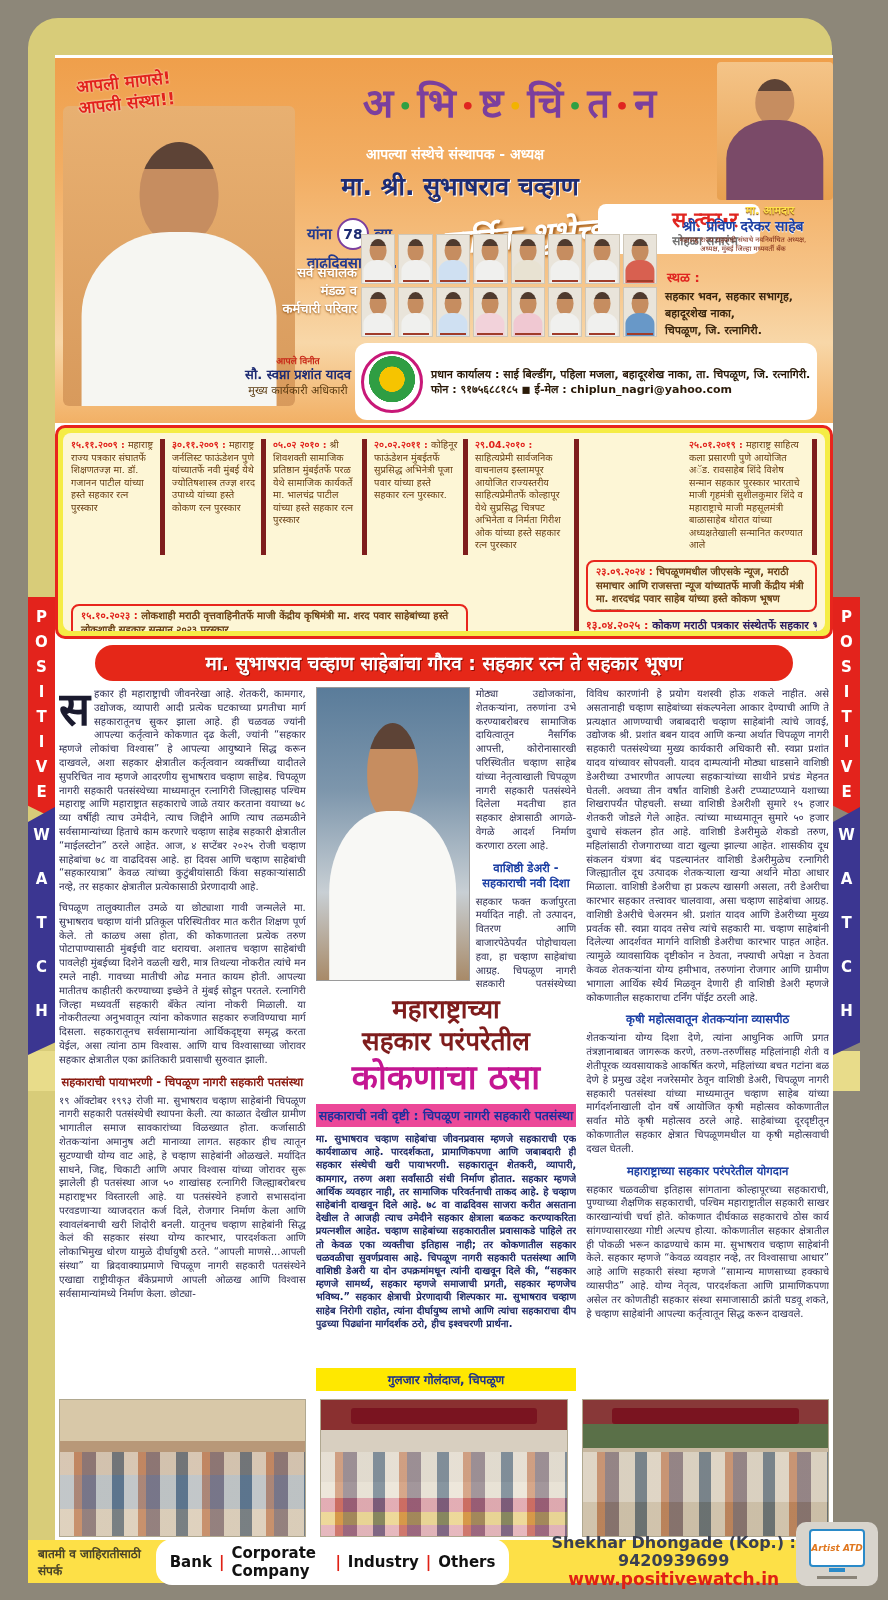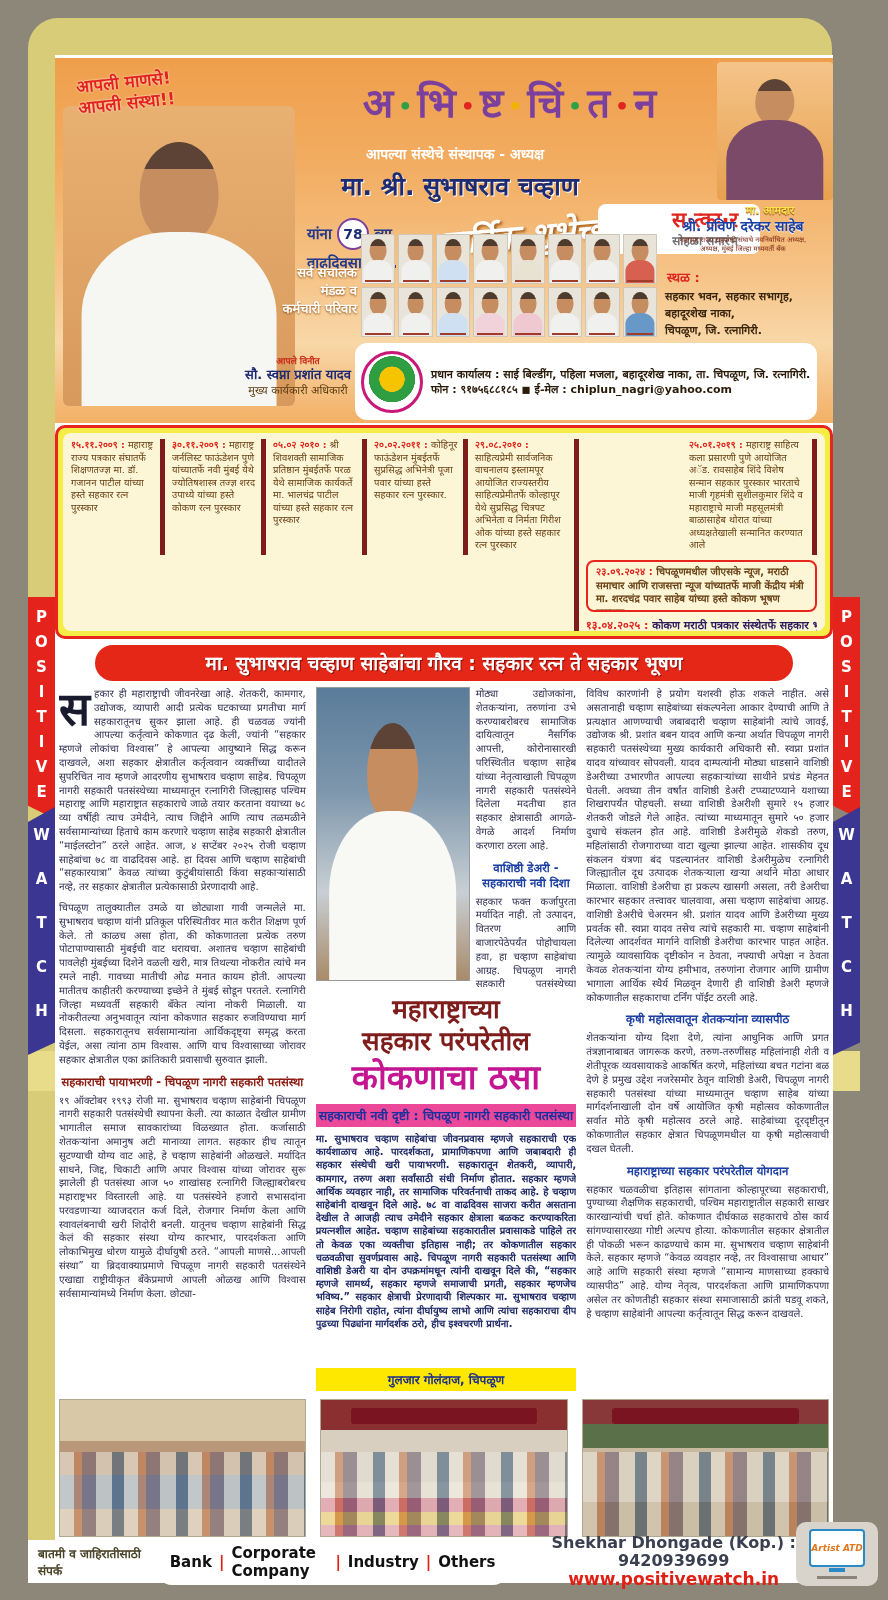--- a/index.html
+++ b/index.html
@@ -150,21 +150,21 @@
   .side-strip.right{left:833px;}
   .strip-red{height:222px;background:#e3231c;color:#ffffff;font-weight:bold;font-size:15px;
     line-height:25px;text-align:center;white-space:pre-line;padding-top:8px;box-sizing:border-box;
     clip-path:polygon(0 0,100% 0,100% 100%,0 94%);}
   .strip-blue{height:248px;background:#3b3691;color:#ffffff;font-weight:bold;font-size:15px;
     line-height:44px;text-align:center;white-space:pre-line;box-sizing:border-box;margin-top:-12px;
     clip-path:polygon(0 6%,100% 0,100% 95%,0 100%);padding-top:6px;}
   .strip-tail{height:40px;background:#e8dc8a;margin-top:-4px;}
 
   
-  .footer{position:absolute;left:28px;top:1540px;width:804px;height:43px;background:#ffffff;
+  .footer{position:absolute;left:28px;top:1540px;width:804px;height:43px;background:#fde047;
     display:flex;align-items:center;padding:0 10px;box-sizing:border-box;}
   .f-contact{color:#4a4428;font-weight:bold;font-size:12px;margin-right:10px;}
   .f-pill{background:#ffffff;border-radius:16px;padding:5px 14px;display:flex;gap:7px;
     font-weight:bold;font-size:15px;color:#111111;align-items:center;}
   .f-sep{color:#e02014;font-weight:bold;}
   .f-right{margin-left:16px;text-align:center;}
   .f-phone{color:#3a4050;font-weight:bold;font-size:16px;line-height:18px;}
   .f-site{color:#e02014;font-weight:bold;font-size:17px;line-height:19px;}
   .artist-badge{position:absolute;left:796px;top:1522px;width:82px;height:64px;background:#d8d4cc;
     border-radius:10px;display:flex;flex-direction:column;align-items:center;justify-content:center;}
@@ -323,23 +323,24 @@
         <div class="org-line">फोन : ९१७५६८८१८५ ◼ ई-मेल : chiplun_nagri@yahoo.com</div>
       </div>
     </div>
   </section>
 
   <section class="awards">
     <div class="awards-inner">
       <div class="award"><span class="a-date">१५.११.२००९ :</span> <span>महाराष्ट्र राज्य पत्रकार संघातर्फे शिक्षणतज्ज्ञ मा. डॉ. गजानन पाटील यांच्या हस्ते सहकार रत्न पुरस्कार</span></div>
       <div class="award"><span class="a-date">३०.११.२००९ :</span> <span>महाराष्ट्र जर्नलिस्ट फाऊंडेशन पुणे यांच्यातर्फे नवी मुंबई येथे ज्योतिषशास्त्र तज्ज्ञ शरद उपाध्ये यांच्या हस्ते कोकण रत्न पुरस्कार</span></div>
       <div class="award"><span class="a-date">०५.०२ २०१० :</span> <span>श्री शिवशक्ती सामाजिक प्रतिष्ठान मुंबईतर्फे परळ येथे सामाजिक कार्यकर्ते मा. भालचंद्र पाटील यांच्या हस्ते सहकार रत्न पुरस्कार</span></div>
-      <div class="award a5"><span class="a-date">२९.०८.२०१० :</span> <span>साहित्यप्रेमी सार्वजनिक वाचनालय इस्लामपूर आयोजित राज्यस्तरीय साहित्यप्रेमीतर्फे कोल्हापूर येथे सुप्रसिद्ध चित्रपट अभिनेता व निर्मता गिरीश ओक यांच्या हस्ते सहकार रत्न पुरस्कार</span></div>
+      <div class="award a5"><span class="a-date">२९.04.२०१० :</span> <span>साहित्यप्रेमी सार्वजनिक वाचनालय इस्लामपूर आयोजित राज्यस्तरीय साहित्यप्रेमीतर्फे कोल्हापूर येथे सुप्रसिद्ध चित्रपट अभिनेता व निर्मता गिरीश ओक यांच्या हस्ते सहकार रत्न पुरस्कार</span></div>
       <div class="award"><span class="a-date">२०.०२.२०११ :</span> <span>कोहिनूर फाऊंडेशन मुंबईतर्फे सुप्रसिद्ध अभिनेत्री पूजा पवार यांच्या हस्ते सहकार रत्न पुरस्कार.</span></div>
       <div class="award a7"><span class="a-date">२५.०१.२०१९ :</span> <span>महाराष्ट्र साहित्य कला प्रसारणी पुणे आयोजित अॅड. रावसाहेब शिंदे विशेष सन्मान सहकार पुरस्कार भारताचे माजी गृहमंत्री सुशीलकुमार शिंदे व महाराष्ट्राचे माजी महसूलमंत्री बाळासाहेब थोरात यांच्या अध्यक्षतेखाली सन्मानित करण्यात आले</span></div>
+      <div class="award-box b9"><span class="a-date">१५.१०.२०२३ :</span> <span>लोकशाही मराठी वृत्तवाहिनीतर्फे माजी केंद्रीय कृषिमंत्री मा. शरद पवार साहेबांच्या हस्ते लोकशाही सहकार सन्मान २०२३ पुरस्कार.</span></div>
       <div class="award-box b8"><span class="a-date">२३.०९.२०२४ :</span> <span>चिपळूणमधील जीएसके न्यूज, मराठी समाचार आणि राजसत्ता न्यूज यांच्यातर्फे माजी केंद्रीय मंत्री मा. शरदचंद्र पवार साहेब यांच्या हस्ते कोकण भूषण पुरस्कार</span></div>
       <div class="award-line"><span class="a-date">१३.०४.२०२५ :</span> <span>कोकण मराठी पत्रकार संस्थेतर्फे सहकार भूषण पुरस्कार</span></div>
     </div>
   </section>
 
   <div class="headline-band">
     <span>मा. सुभाषराव चव्हाण साहेबांचा गौरव : सहकार रत्न ते सहकार भूषण</span>
   </div>
 
   <section class="article">

